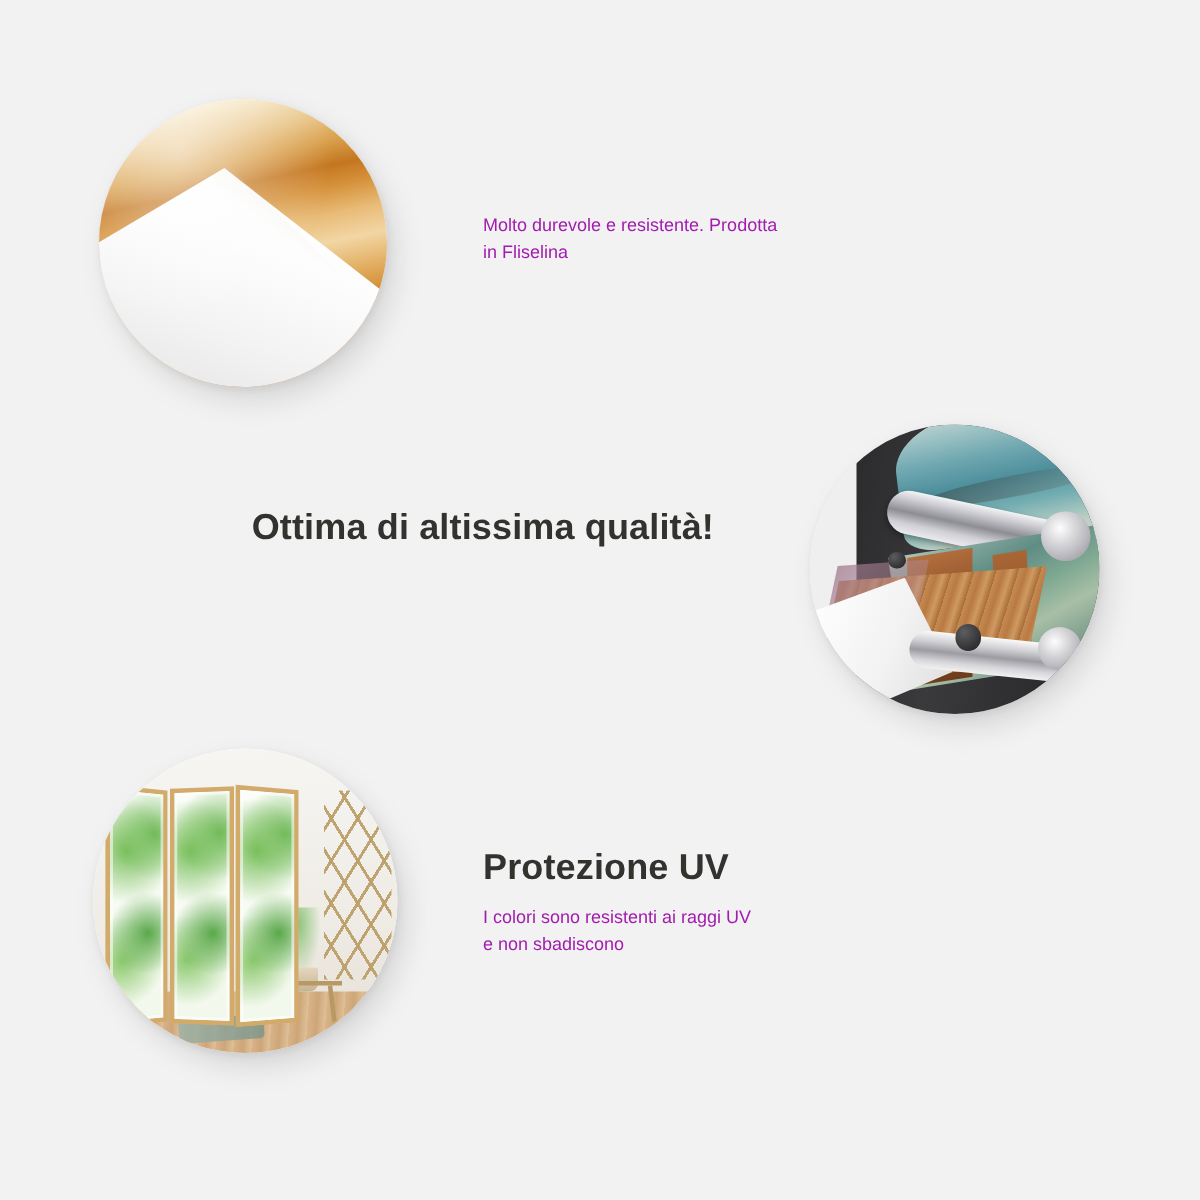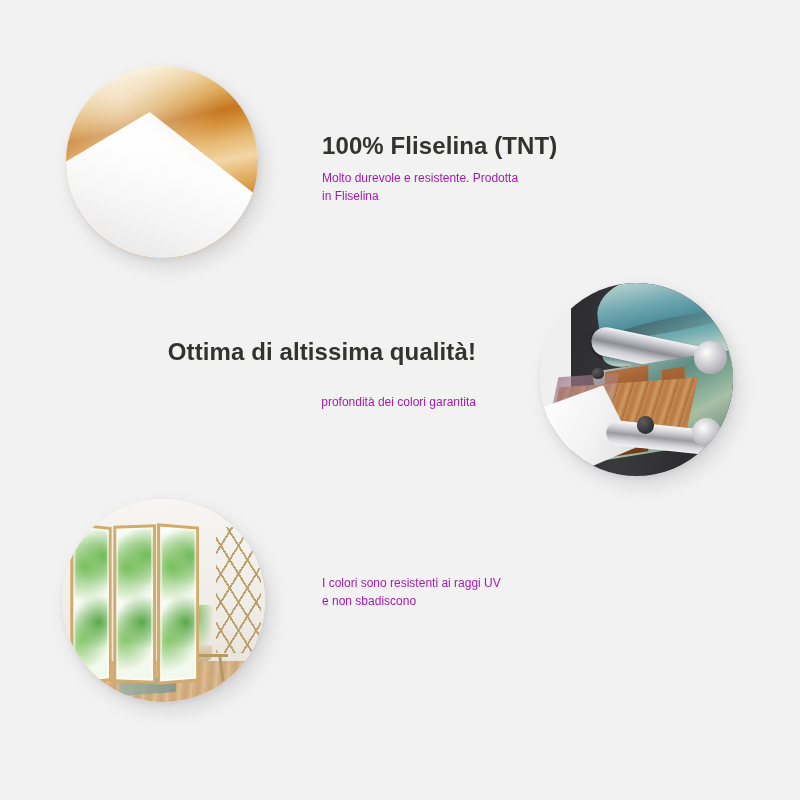--- a/index.html
+++ b/index.html
@@ -329,32 +329,30 @@
   <div class="medallion" id="medallion-wallpaper">
     <div class="art">
       <div class="wp-bg"></div>
       <div class="wp-peel"></div>
       <div class="wp-peel-fold"></div>
       <div class="wp-gloss"></div>
     </div>
   </div>
 
   <div class="feature-text" id="text-fliselina">
-    <p class="feature-heading">100% Fliselina (TNT)</p>
     <p class="feature-body">
       <span>Molto durevole e resistente. Prodotta</span><br>
       <span>in Fliselina</span>
     </p>
   </div>
 
   <div class="feature-text" id="text-stampa">
     <p class="feature-heading">Ottima di altissima qualità!</p>
     <p class="feature-body">
       <br>
-      <span>profondità dei colori garantita</span>
     </p>
   </div>
 
   <div class="medallion" id="medallion-printer">
     <div class="art">
       <div class="pr-bg"></div>
       <div class="pr-body"></div>
       <div class="pr-print-top"></div>
       <div class="pr-roller-top"></div>
       <div class="pr-print-main"></div>
@@ -380,19 +378,20 @@
       <div class="in-rug"></div>
       <div class="in-screen">
         <div class="in-panel p1"></div>
         <div class="in-panel p2"></div>
         <div class="in-panel p3"></div>
       </div>
     </div>
   </div>
 
   <div class="feature-text" id="text-uv">
+    <p class="feature-heading">Protezione UV</p>
     <p class="feature-body">
       <span>I colori sono resistenti ai raggi UV</span><br>
       <span>e non sbadiscono</span>
     </p>
   </div>
 
 </div>
 
 </body></html>

